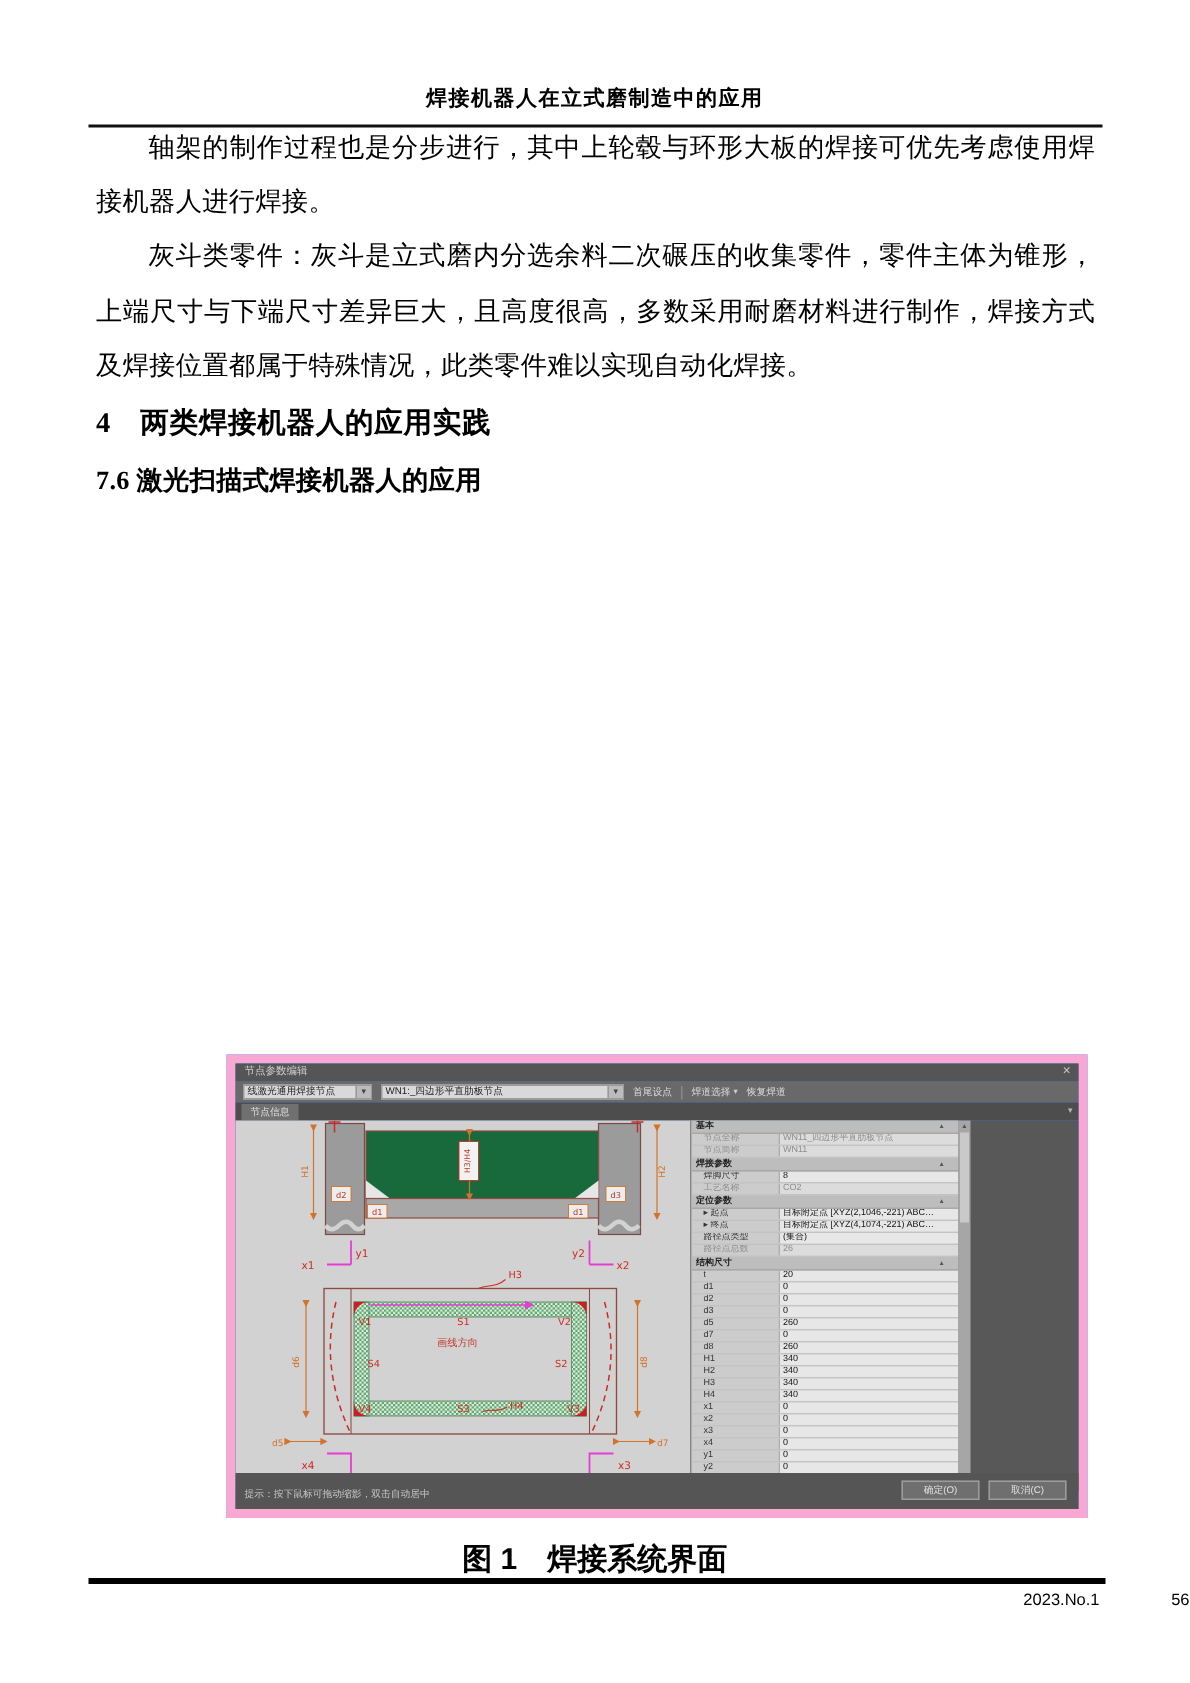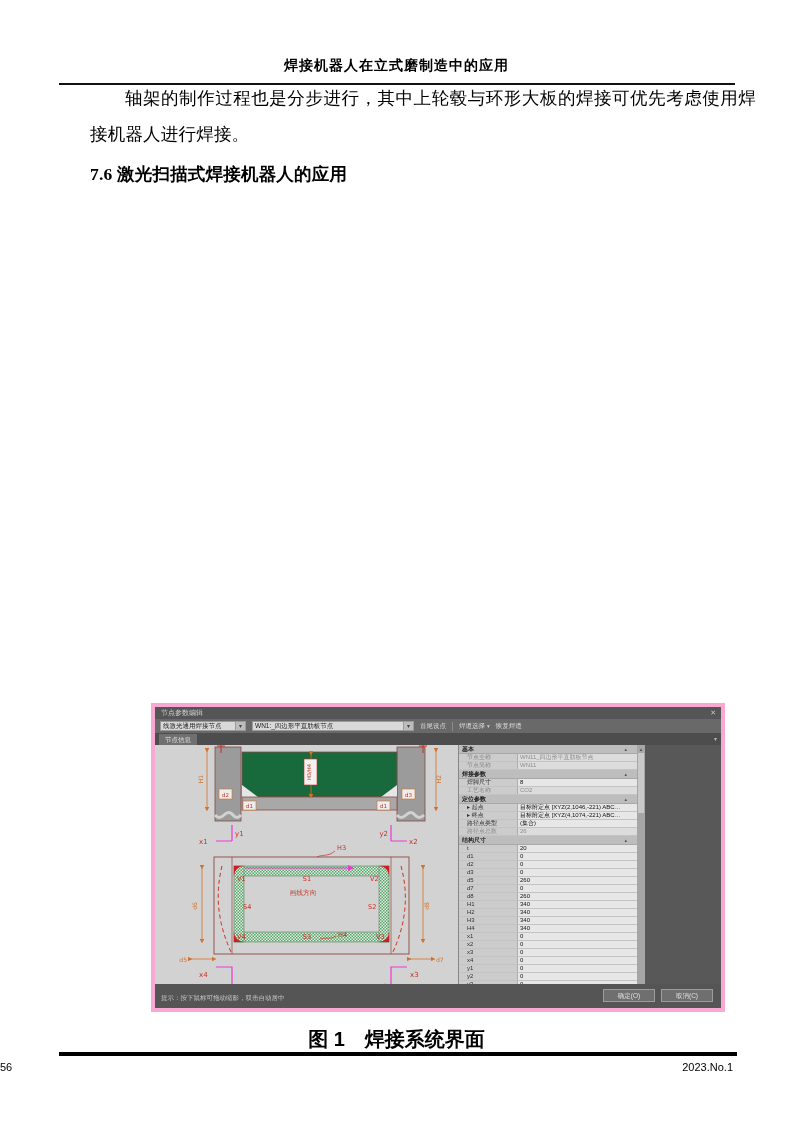--- a/index.html
+++ b/index.html
@@ -4,35 +4,35 @@
 <style>
   html,body{margin:0;padding:0;background:#fff;}
   .page{position:relative;width:793px;height:1122px;background:#fff;overflow:hidden;
         font-family:"Liberation Serif","DejaVu Serif",serif;color:#000;}
   
   .hdr-title{position:absolute;top:57px;left:0;right:0;text-align:center;
              font-size:14px;font-weight:700;letter-spacing:1px;font-family:Liberation Serif, serif;}
   .hdr-rule{position:absolute;top:83px;left:59px;width:676px;height:2px;background:#111;}
   
   .body-text{position:absolute;top:80px;left:64px;width:666px;
-             font-size:17.5px;line-height:36.2px;text-align:justify;letter-spacing:.2px;margin-left:26px;}
+             font-size:17.5px;line-height:36.2px;text-align:justify;letter-spacing:.2px;}
   .body-text p{margin:0;text-indent:2em;}
   .h2{font-size:19px;font-weight:700;margin:7px 0 3px;line-height:30px;letter-spacing:.5px;}
   .h3{font-size:17.5px;font-weight:700;margin:9px 0 3px;line-height:26px;}
   
   .caption{position:absolute;top:1026px;left:0;right:0;text-align:center;
            font-family:"Liberation Sans","DejaVu Sans",sans-serif;font-size:20px;font-weight:600;}
   .ft-rule{position:absolute;top:1052px;left:59px;width:678px;height:4px;background:#000;}
-  .ft-page{position:absolute;top:1061px;left:0;right:0;text-align:left;
+  .ft-page{position:absolute;top:1061px;left:0;right:0;text-align:right;
            font-family:"Liberation Sans",sans-serif;font-size:11px;}
   .ft-issue{position:absolute;top:1061px;right:60px;
             font-family:Liberation Sans, sans-serif;font-size:11px;}
   
   .fig{position:absolute;left:151px;top:703px;width:574px;height:309px;
-       background:#3b82f6;border:4px solid #f9a8d4;box-sizing:border-box;
+       background:#3b82f6;border:6px solid #f9a8d4;box-sizing:border-box;
        font-family:"Liberation Sans","DejaVu Sans",sans-serif;}
   .ss-titlebar{position:absolute;top:0;left:0;right:0;height:12px;background:#555;
                color:#cfcfcf;font-size:7px;line-height:12px;padding-left:6px;box-sizing:border-box;}
   .ss-close{position:absolute;right:5px;top:0;color:#c4c4c4;font-size:7px;cursor:default;}
   .ss-toolbar{position:absolute;top:12px;left:0;right:0;height:14px;background:#696969;
               display:flex;align-items:center;gap:6px;padding-left:5px;box-sizing:border-box;}
   .combo{height:10px;background:#d9d9d9;border:1px solid #9a9a9a;box-sizing:border-box;
          font-size:6.5px;line-height:8px;color:#222;padding:0 2px;position:relative;
          white-space:nowrap;overflow:hidden;}
   .combo .arr{position:absolute;right:0;top:0;bottom:0;width:9px;background:#bcbcbc;
@@ -76,20 +76,22 @@
 </head>
 <body>
 
 <div class="page">
 
   <div class="hdr-title">焊接机器人在立式磨制造中的应用</div>
   <div class="hdr-rule"></div>
 
   <div class="body-text">
     <p>轴架的制作过程也是分步进行，其中上轮毂与环形大板的焊接可优先考虑使用焊接机器人进行焊接。</p>
+    <p>灰斗类零件：灰斗是立式磨内分选余料二次碾压的收集零件，零件主体为锥形，上端尺寸与下端尺寸差异巨大，且高度很高，多数采用耐磨材料进行制作，焊接方式及焊接位置都属于特殊情况，此类零件难以实现自动化焊接。</p>
+    <div class="h2">4　两类焊接机器人的应用实践</div>
     <div class="h3">7.6 激光扫描式焊接机器人的应用</div>
   </div>
 
   <div class="fig">
 
     <div class="ss-titlebar">
       <span>节点参数编辑</span>
       <span class="ss-close">✕</span>
     </div>
 

